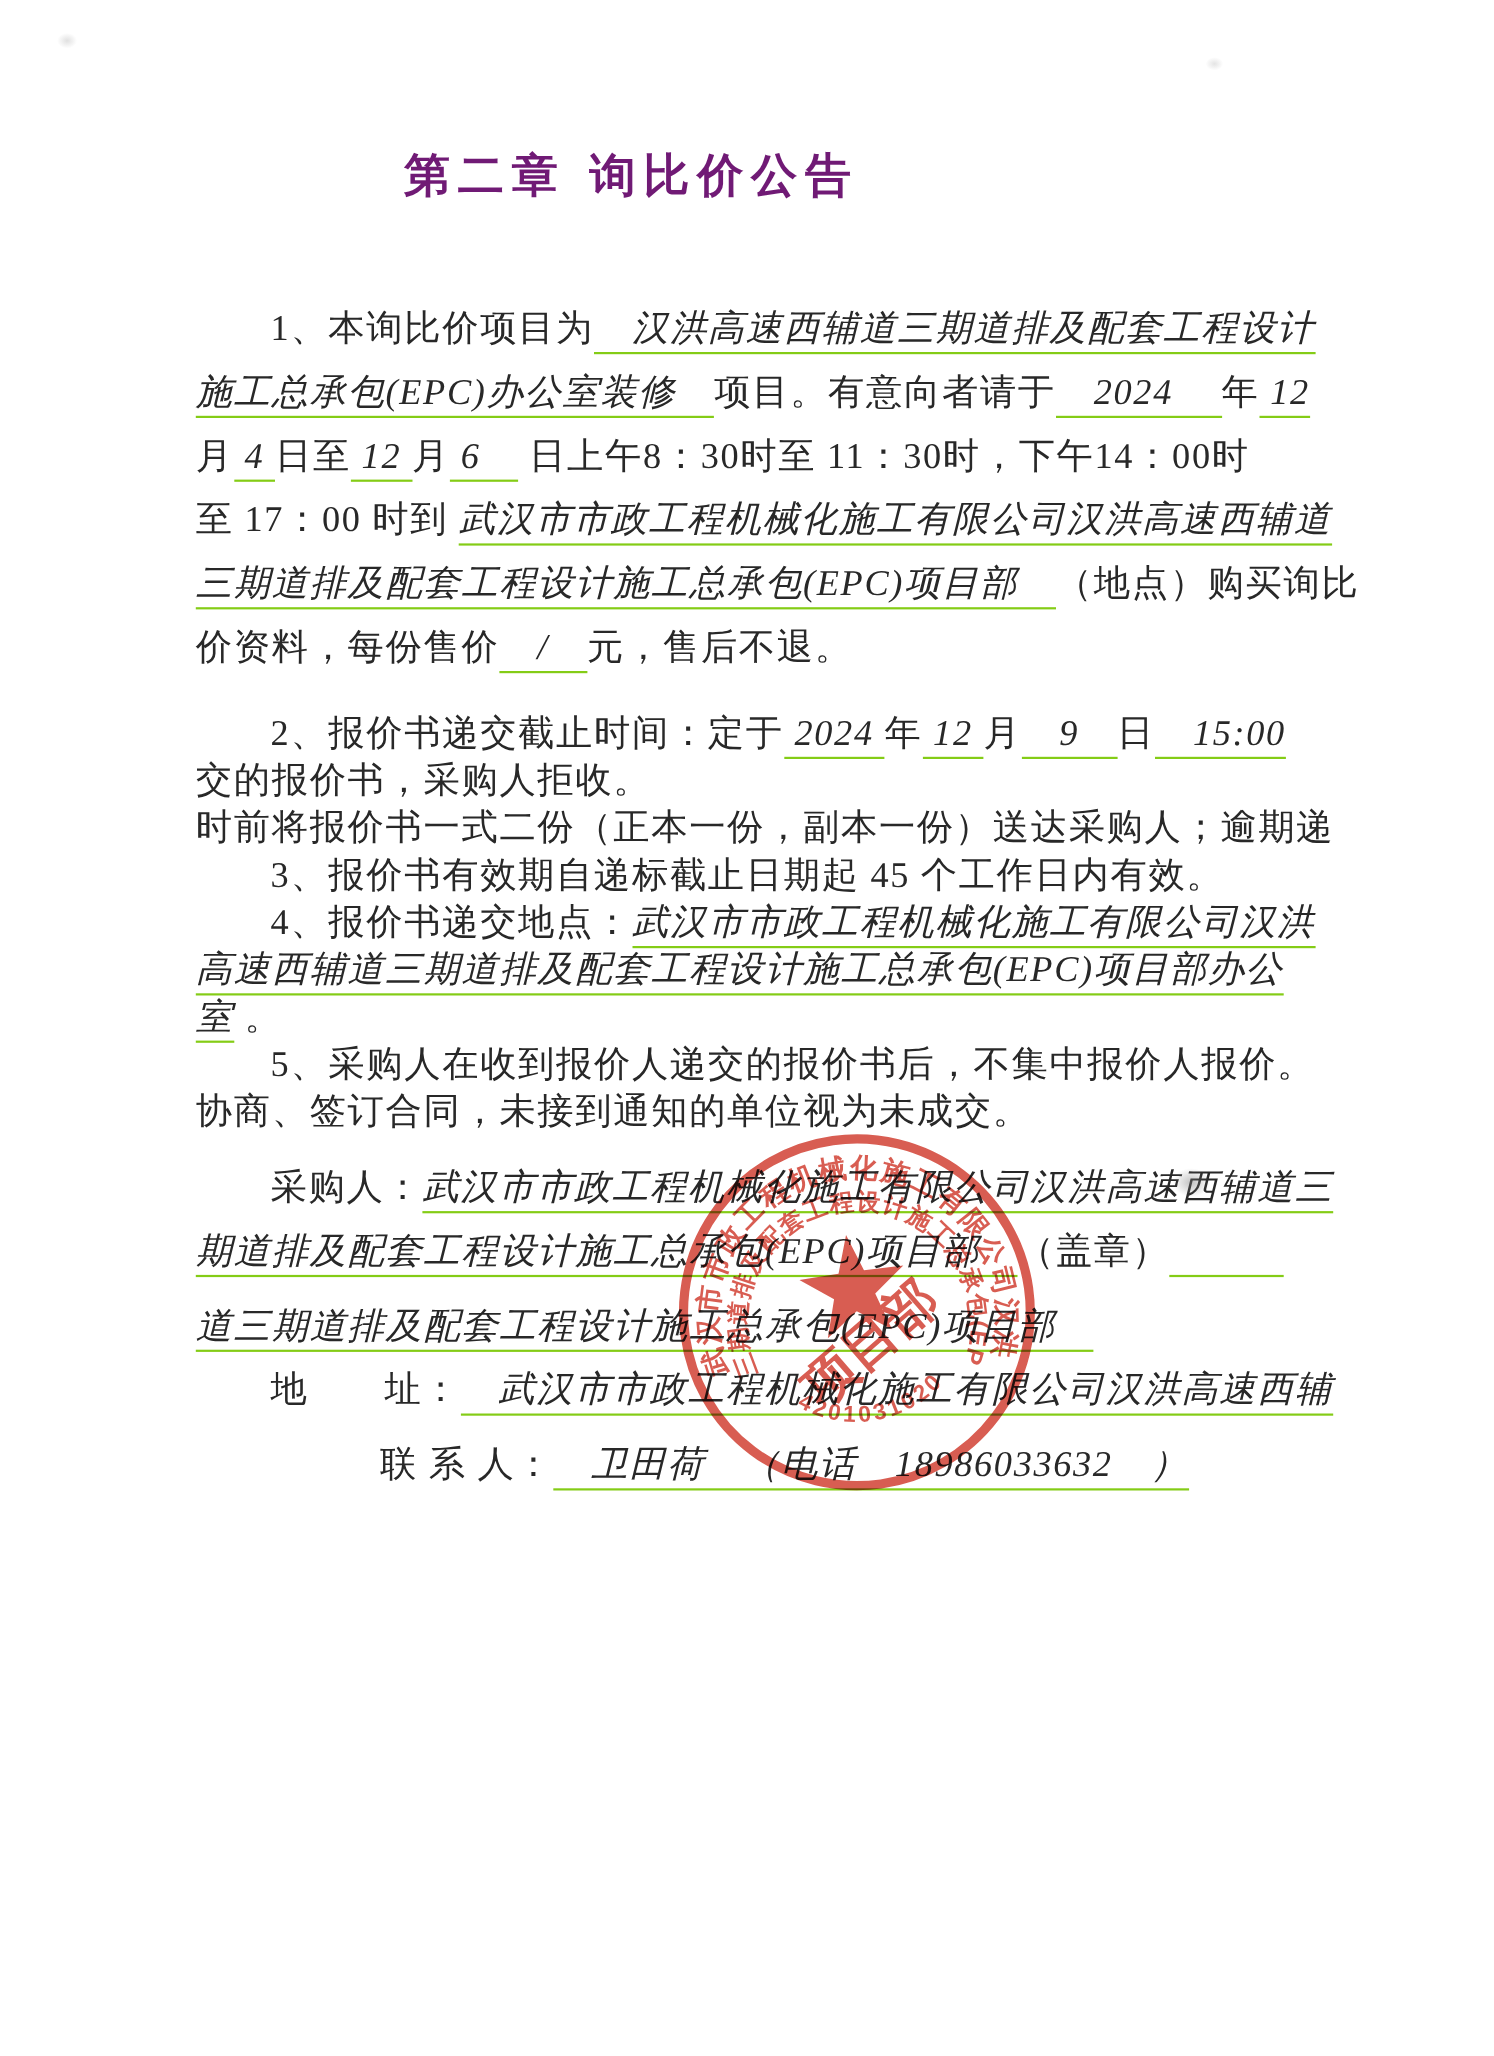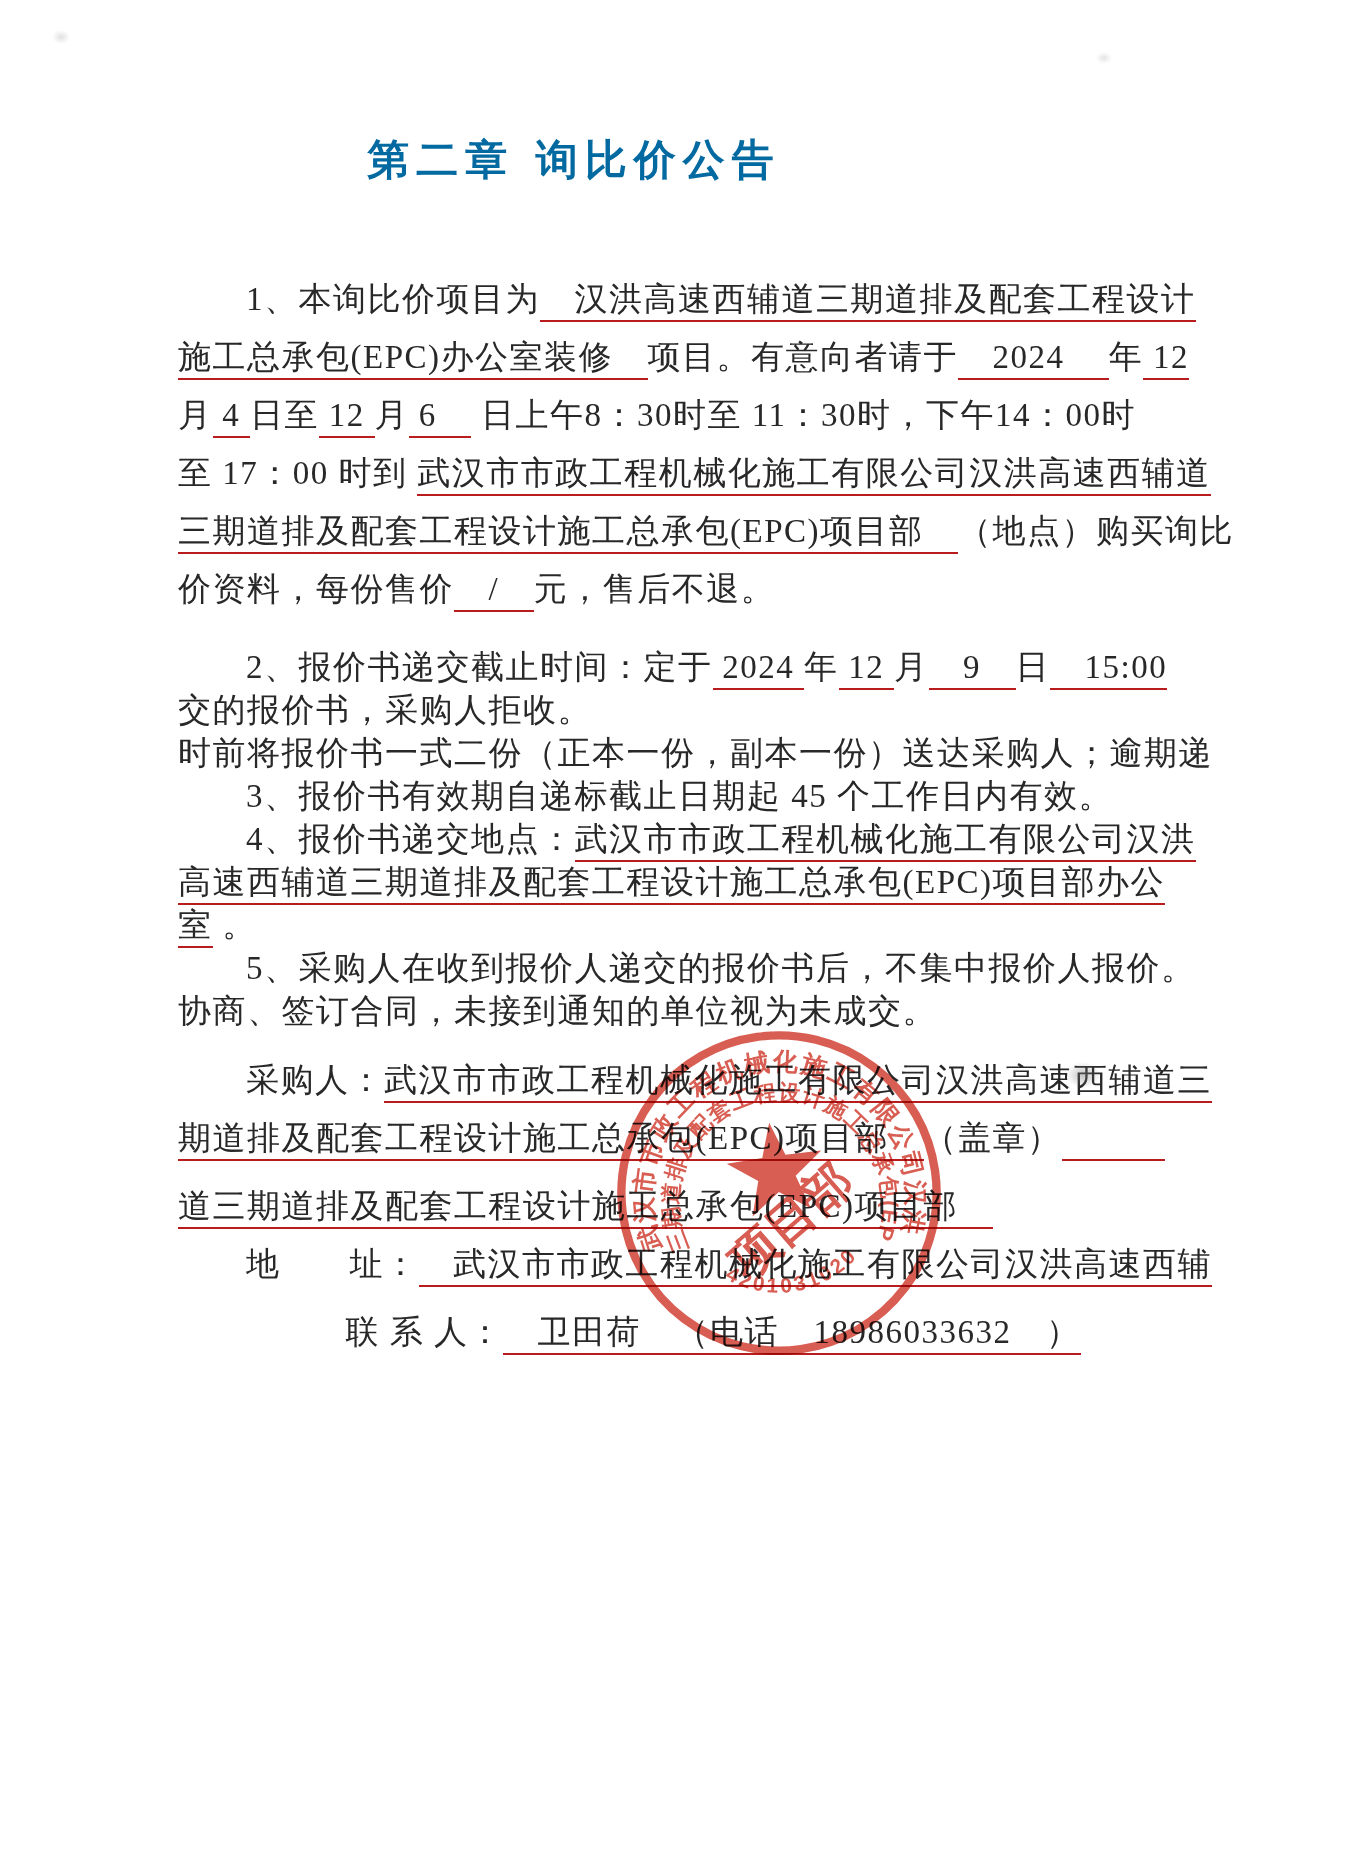--- a/index.html
+++ b/index.html
@@ -18,36 +18,37 @@
     box-sizing:border-box;
   }
   h1.doc-title{
     margin:0 0 0 0;
     text-align:center;
     transform:translateX(-105px);
     font-family:"DejaVu Sans","Liberation Sans",sans-serif;
     font-weight:900;
     font-size:42px;
     letter-spacing:7px;
-    color:#0369a1;
+    color:#701a75;
   }
   .block{margin:0;}
   .line{
     margin:0;
     white-space:pre;
     font-size:33px;
     letter-spacing:1.5px;
     color:#282828;
   }
   .wide .line{line-height:58px;}
   .tight .line{line-height:43px;}
   .indent{text-indent:68px;}
   .u{
-    border-bottom:2px solid #b91c1c;
+    border-bottom:2px solid #84cc16;
     padding-bottom:3px;
+    font-style:italic;
   }
   .blk-p1{margin-top:82px;}
   .blk-p2{margin-top:28px;}
   .blk-purchaser{margin-top:18px;}
   .blk-address{margin-top:10px;}
   .blk-contact{margin-top:10px;text-align:center;}
   .stamp{
     position:absolute;
     left:612px;top:1026px;
     width:334px;height:334px;

